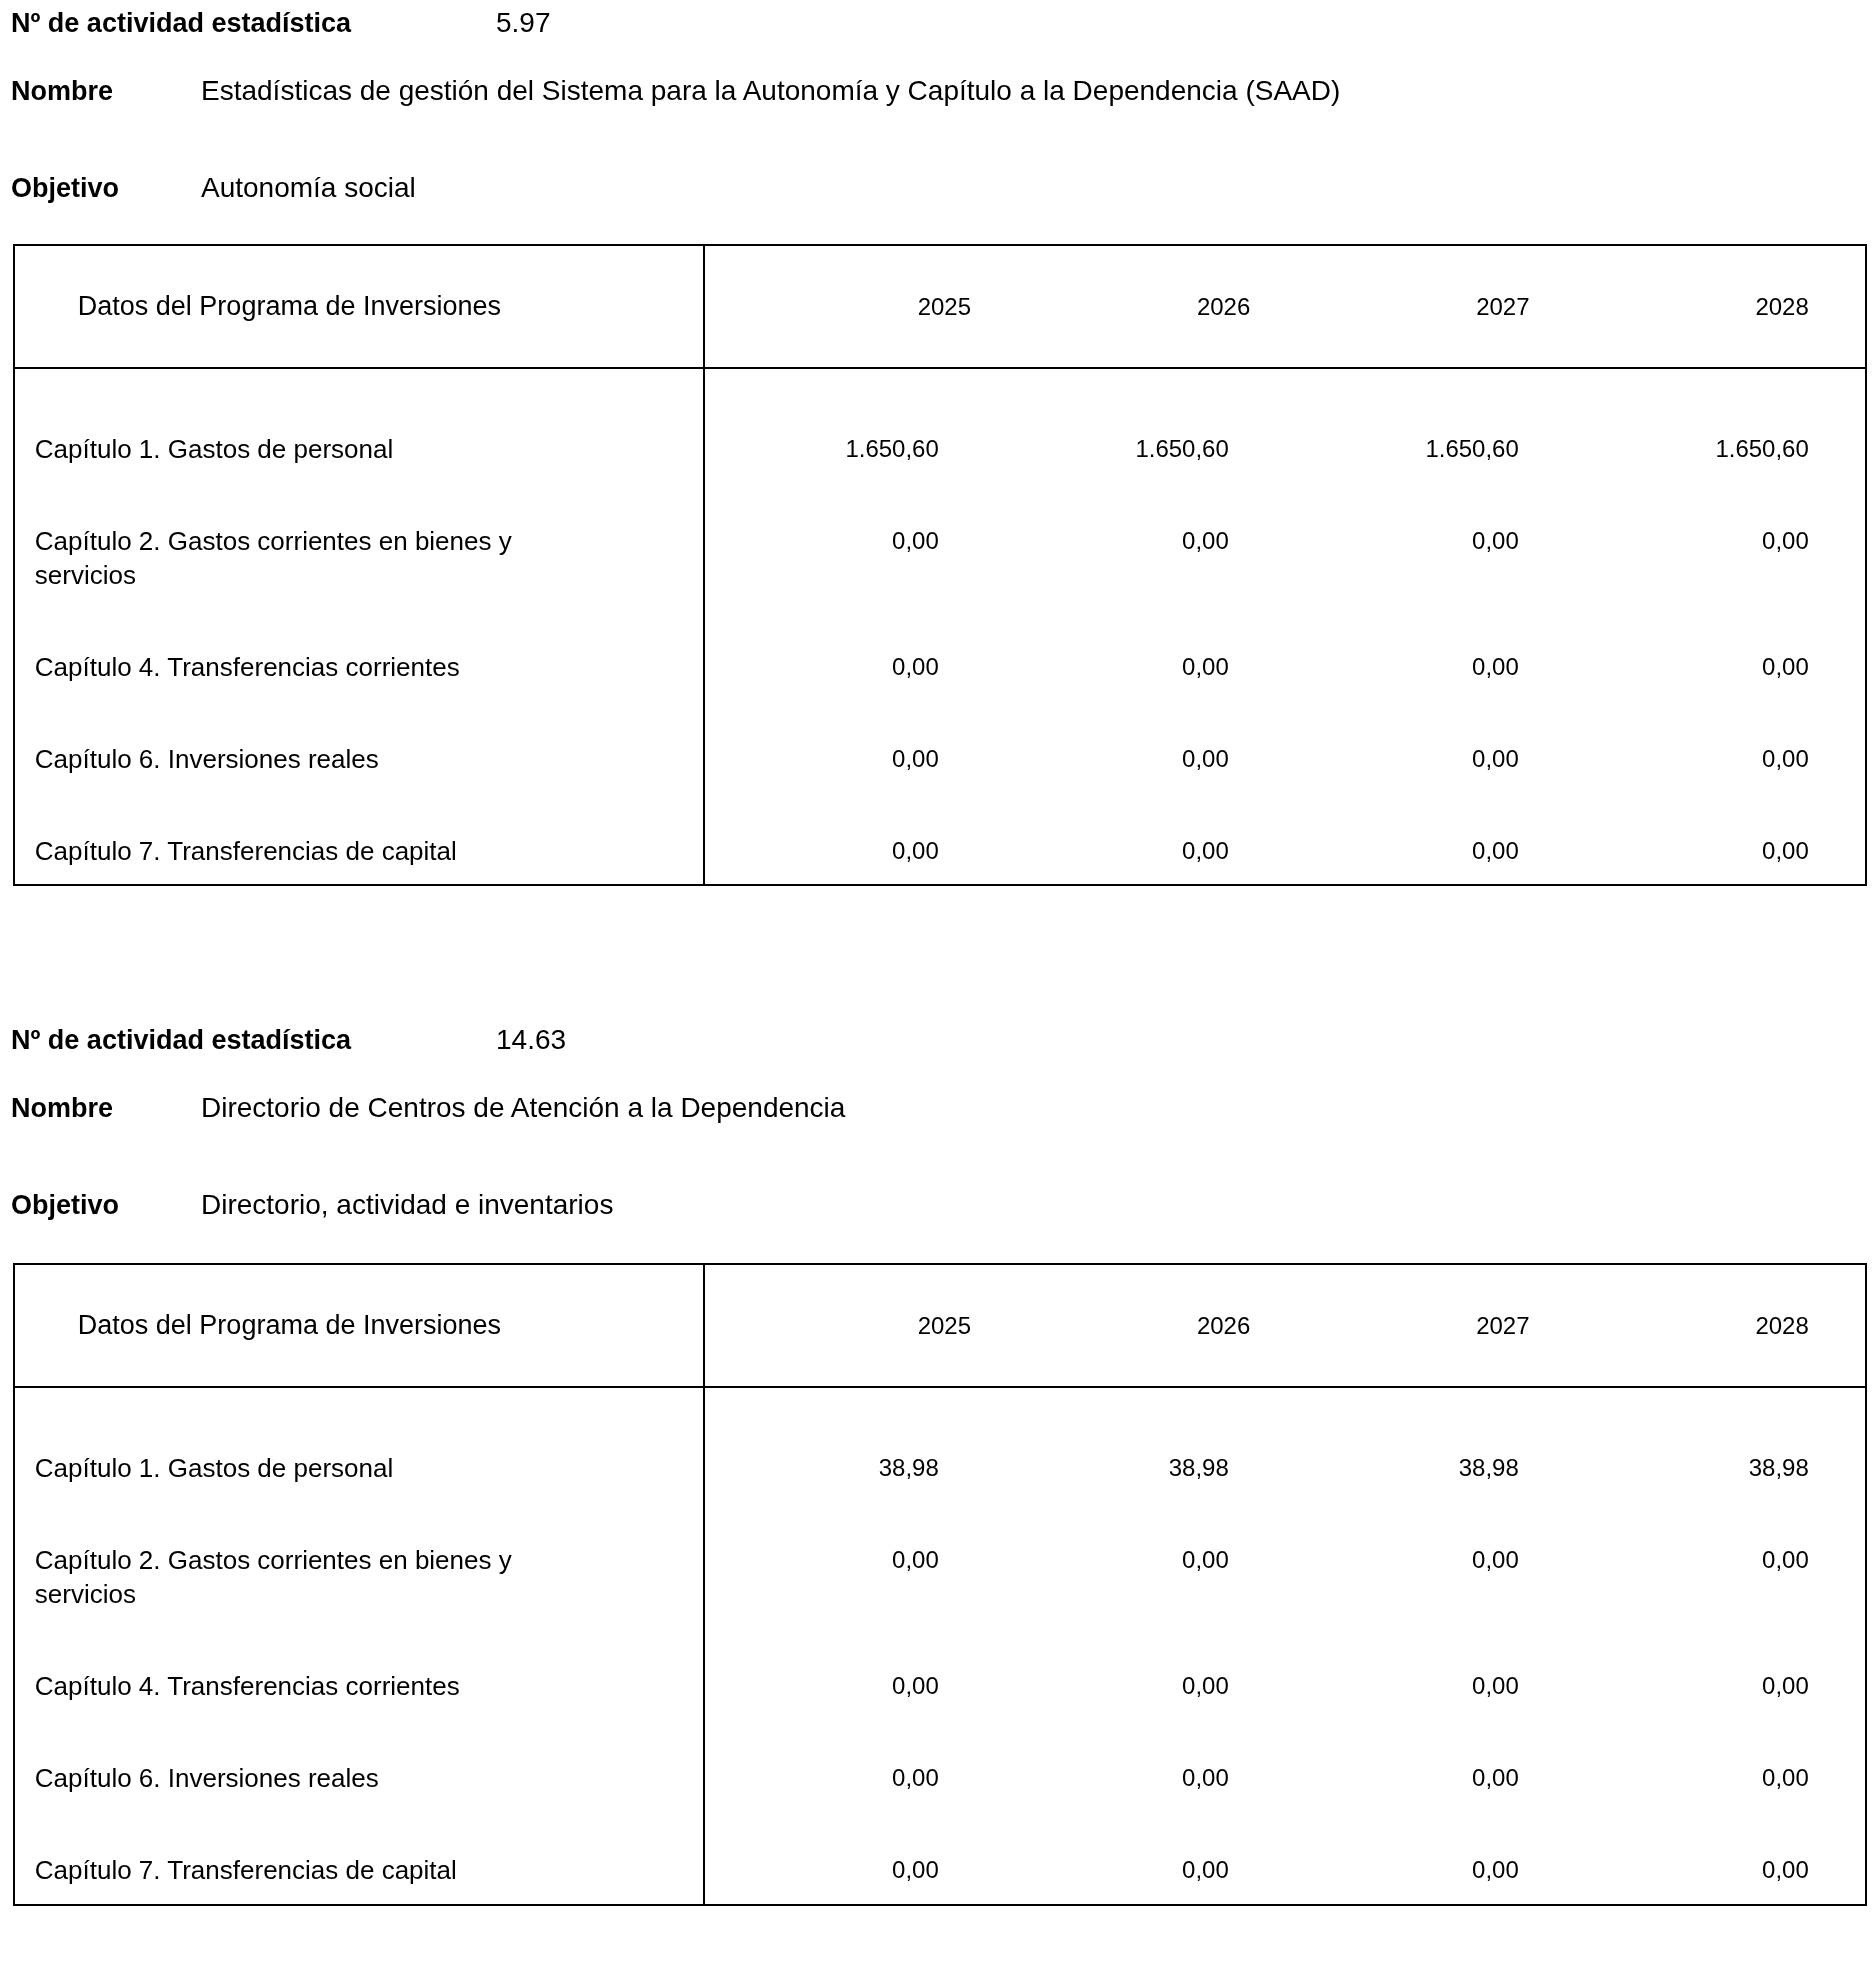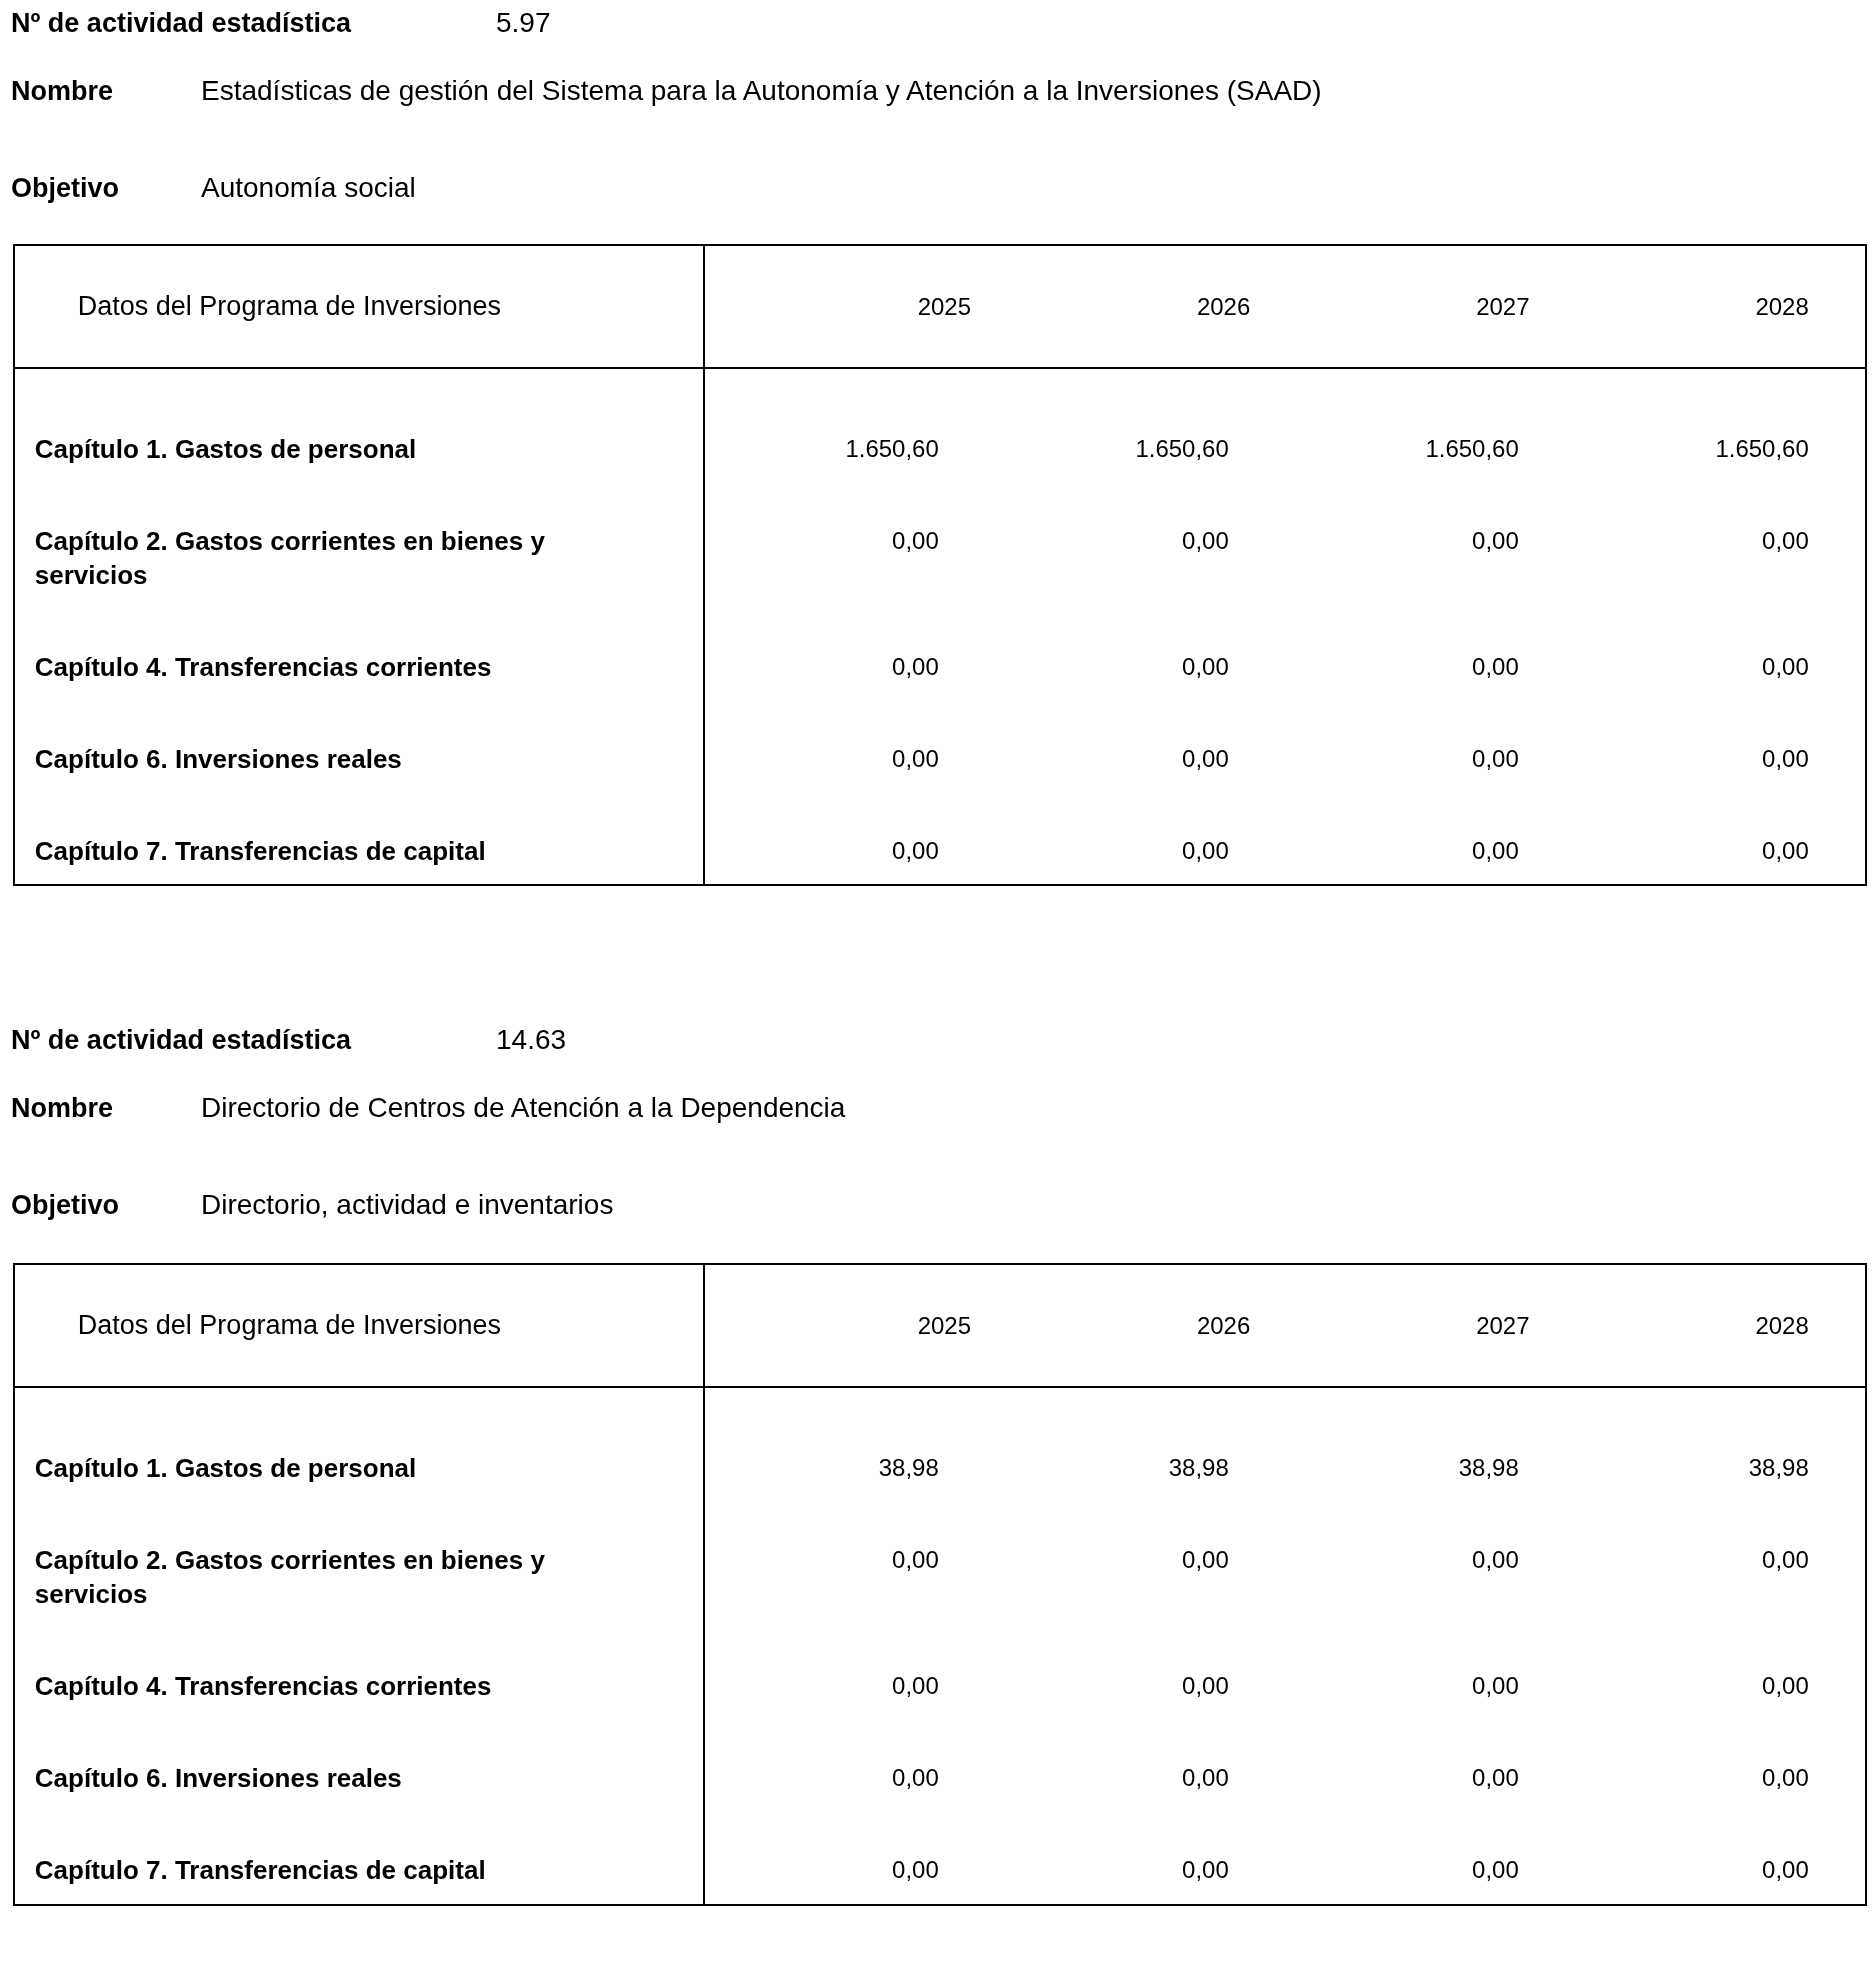--- a/index.html
+++ b/index.html
@@ -62,41 +62,41 @@
     padding-right: 56px;
     font-size: 24px;
   }
   .t-body { padding-top: 63px; padding-bottom: 16.3px; }
   .t-row { display: flex; margin-bottom: 58px; }
   .t-row:last-child { margin-bottom: 0; }
   .t-label {
     width: 690px;
     padding-left: 20px;
     padding-right: 118px;
-    font-weight: bold;
+    font-weight: normal;
     font-size: 26px;
     line-height: 34px;
   }
   .t-cell { line-height: 34px; margin-left: 23px; }
 </style>
 </head>
 <body>
 
 <div class="page">
 
   <section class="sec sec1">
 
     <div class="meta-row row-activity">
       <span class="meta-label">Nº de actividad estadística</span>
       <span class="meta-value">5.97</span>
     </div>
 
     <div class="meta-row row-name">
       <span class="meta-label">Nombre</span>
-      <span class="meta-value">Estadísticas de gestión del Sistema para la Autonomía y Atención a la Inversiones (SAAD)</span>
+      <span class="meta-value">Estadísticas de gestión del Sistema para la Autonomía y Capítulo a la Dependencia (SAAD)</span>
     </div>
 
     <div class="meta-row row-objective">
       <span class="meta-label">Objetivo</span>
       <span class="meta-value">Autonomía social</span>
     </div>
 
     <div class="inv-table">
       <div class="v-divider"></div>
 

